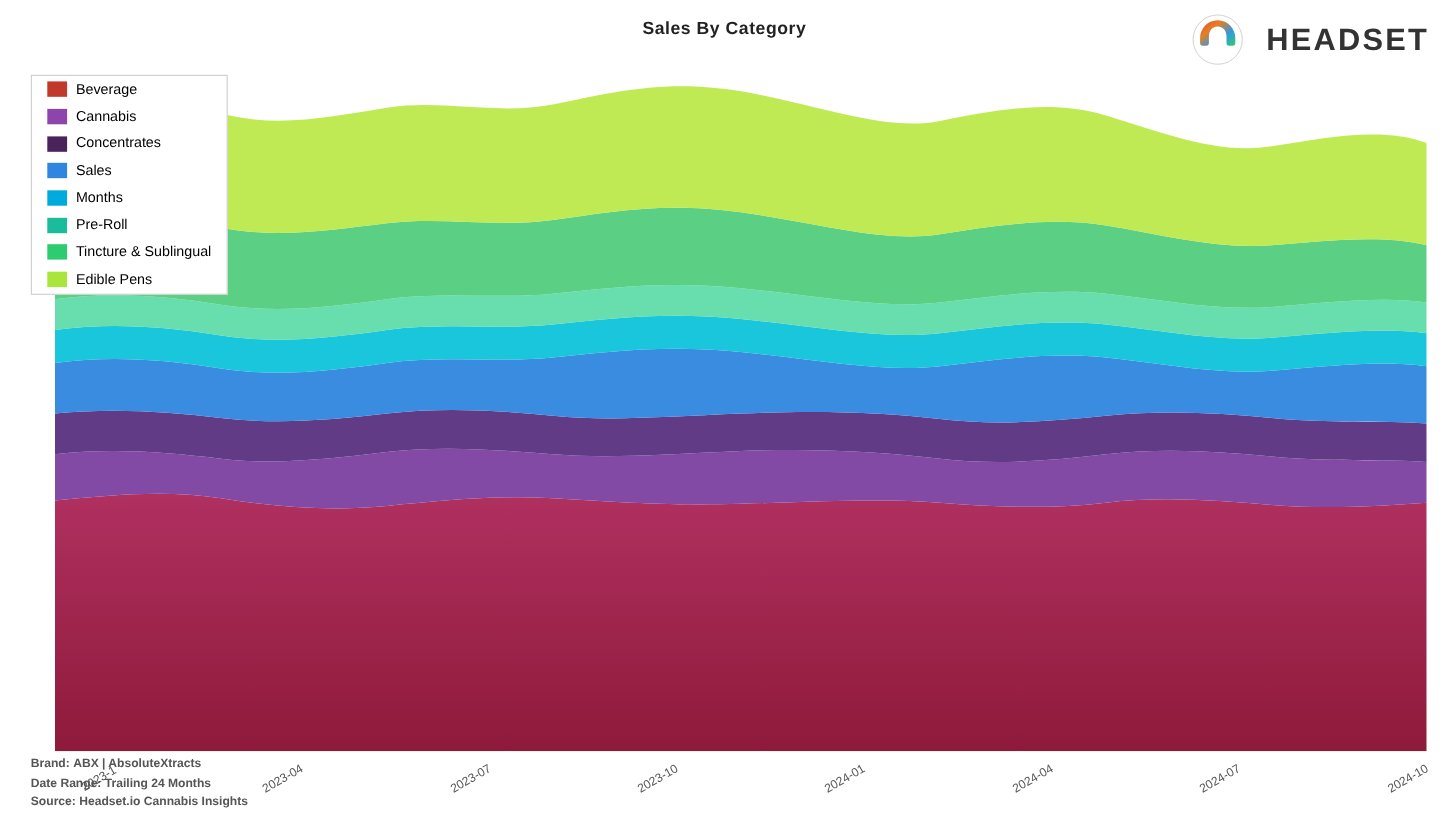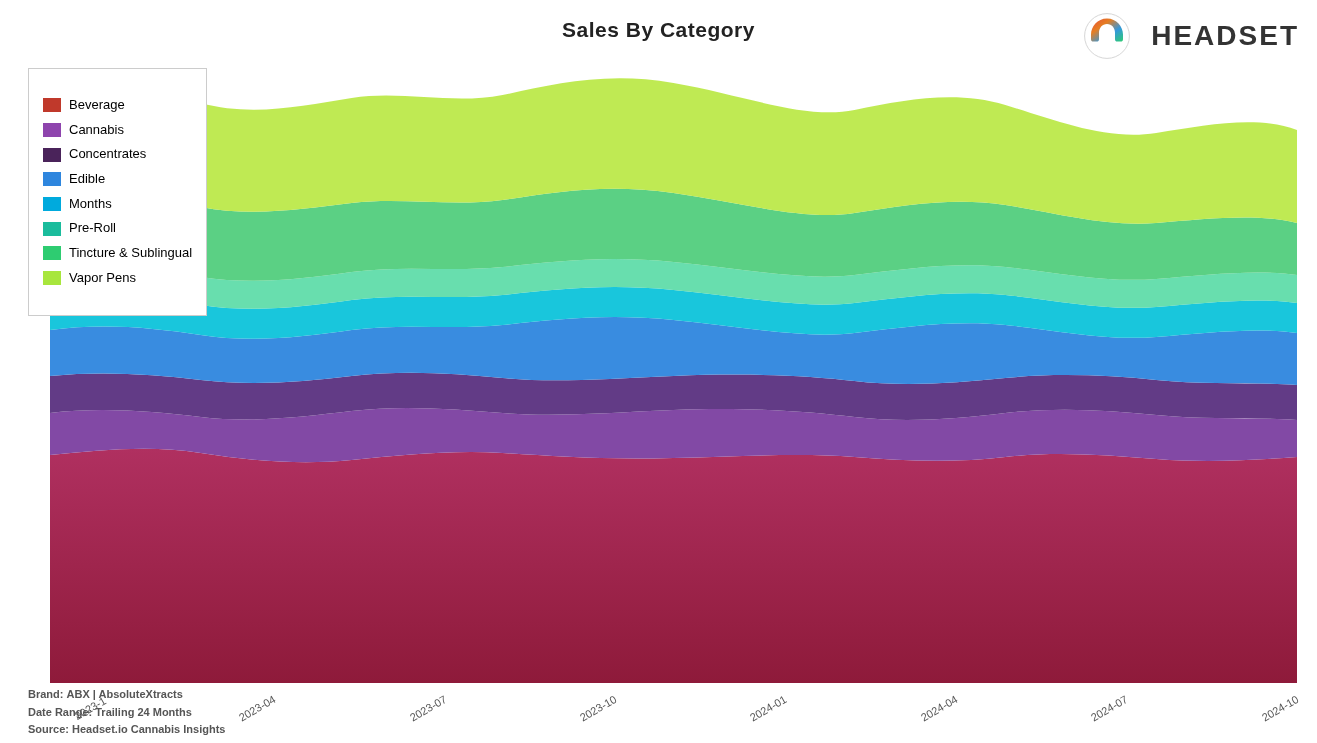--- a/index.html
+++ b/index.html
@@ -12,21 +12,21 @@
       position: relative;
     }
     .chart-container {
       width: 1317px;
       height: 743px;
       position: relative;
       background: #fff;
     }
     .chart-title {
       text-align: center;
-      font-size: 21px;
+      font-size: 16px;
       font-weight: bold;
       padding-top: 18px;
       color: #222;
       letter-spacing: 0.5px;
     }
     .logo {
       position: absolute;
       top: 12px;
       right: 18px;
       display: flex;
@@ -42,21 +42,21 @@
       font-weight: bold;
       color: #333;
       letter-spacing: 2px;
     }
     .legend {
       position: absolute;
       top: 68px;
       left: 28px;
       background: #fff;
       border: 1px solid #ccc;
-      padding: 24px 14px;
+      padding: 0 14px;
       font-size: 13px;
       line-height: 1.9;
       z-index: 10;
     }
     .legend-item {
       display: flex;
       align-items: center;
       gap: 8px;
     }
     .legend-color {
@@ -116,37 +116,37 @@
       <div class="legend-item">
         <span class="legend-color" style="background:#8e44ad"></span>
         <span>Cannabis</span>
       </div>
       <div class="legend-item">
         <span class="legend-color" style="background:#4a235a"></span>
         <span>Concentrates</span>
       </div>
       <div class="legend-item">
         <span class="legend-color" style="background:#2e86de"></span>
-        <span>Edible</span>
+        <span>Sales</span>
       </div>
       <div class="legend-item">
         <span class="legend-color" style="background:#00aadd"></span>
         <span>Months</span>
       </div>
       <div class="legend-item">
         <span class="legend-color" style="background:#1abc9c"></span>
         <span>Pre-Roll</span>
       </div>
       <div class="legend-item">
         <span class="legend-color" style="background:#2ecc71"></span>
         <span>Tincture &amp; Sublingual</span>
       </div>
       <div class="legend-item">
         <span class="legend-color" style="background:#a8e63d"></span>
-        <span>Vapor Pens</span>
+        <span>Edible Pens</span>
       </div>
     </div>
 
   <div class="chart-area">
     <svg width="100%" height="100%" viewBox="0 0 1240 618" preserveAspectRatio="none">
       <defs>
 
         <linearGradient id="grad-vapor" x1="0" y1="0" x2="0" y2="1">
           <stop offset="0%" stop-color="#b5e840"></stop>
           <stop offset="100%" stop-color="#a8e63d"></stop>

